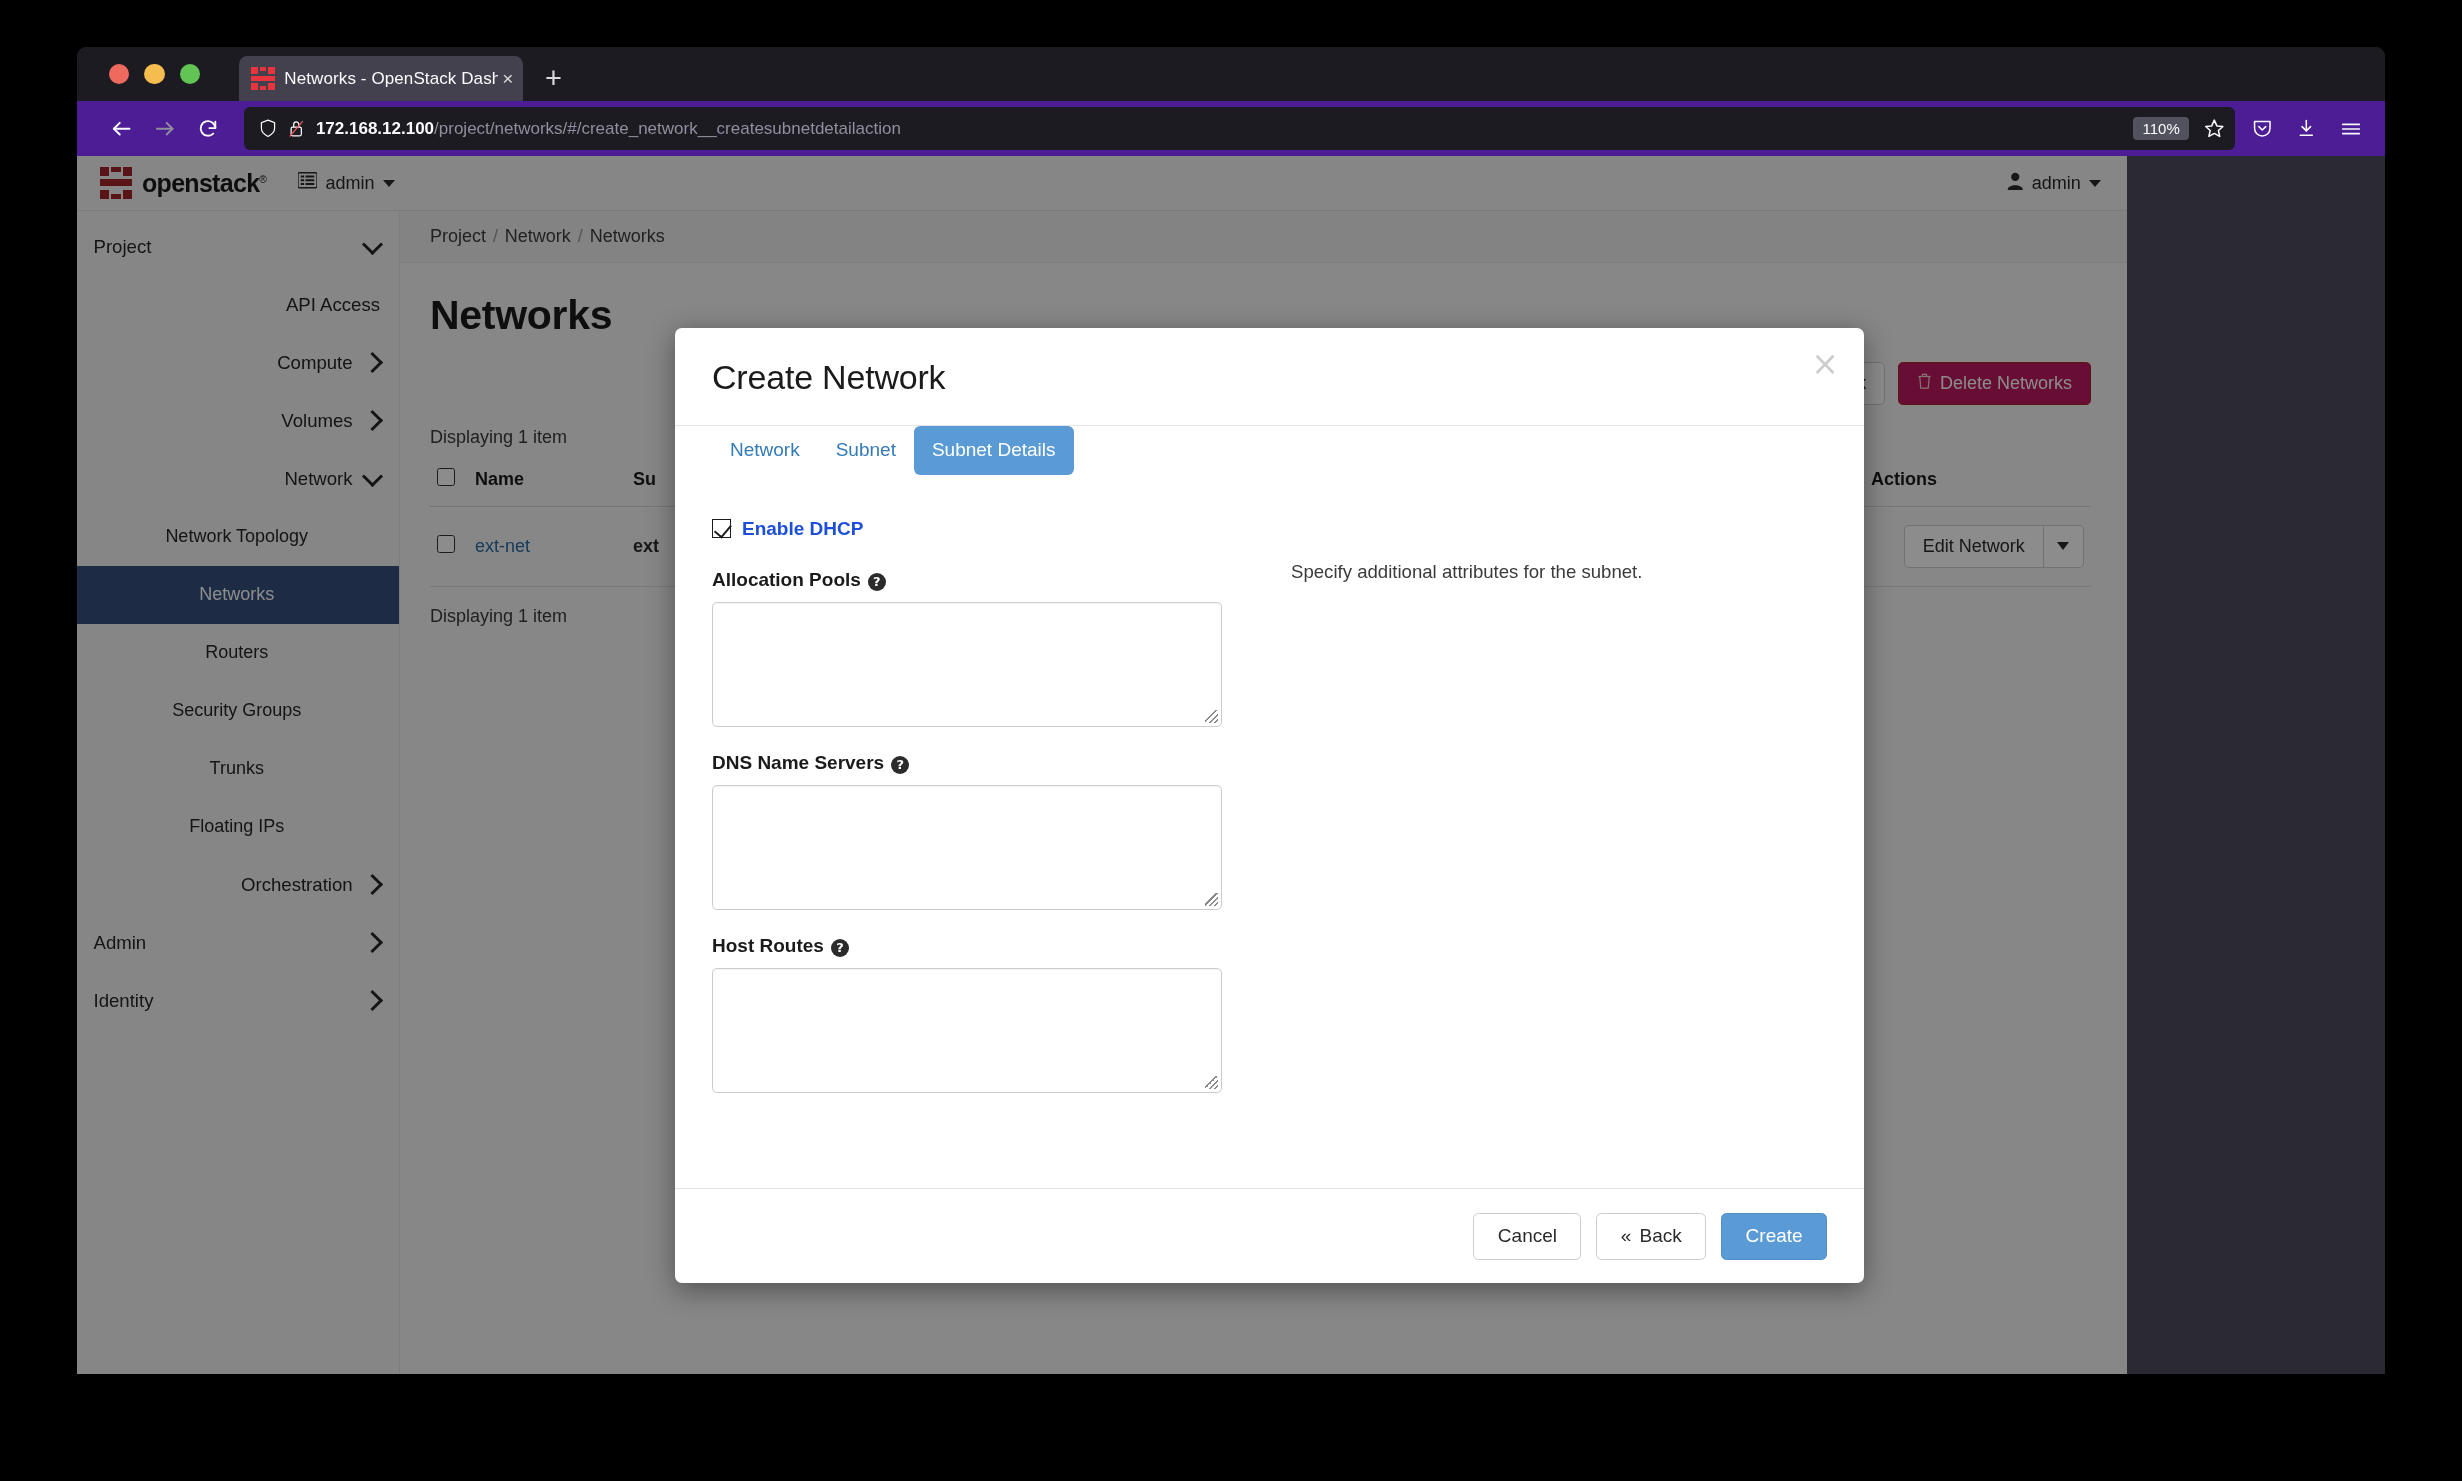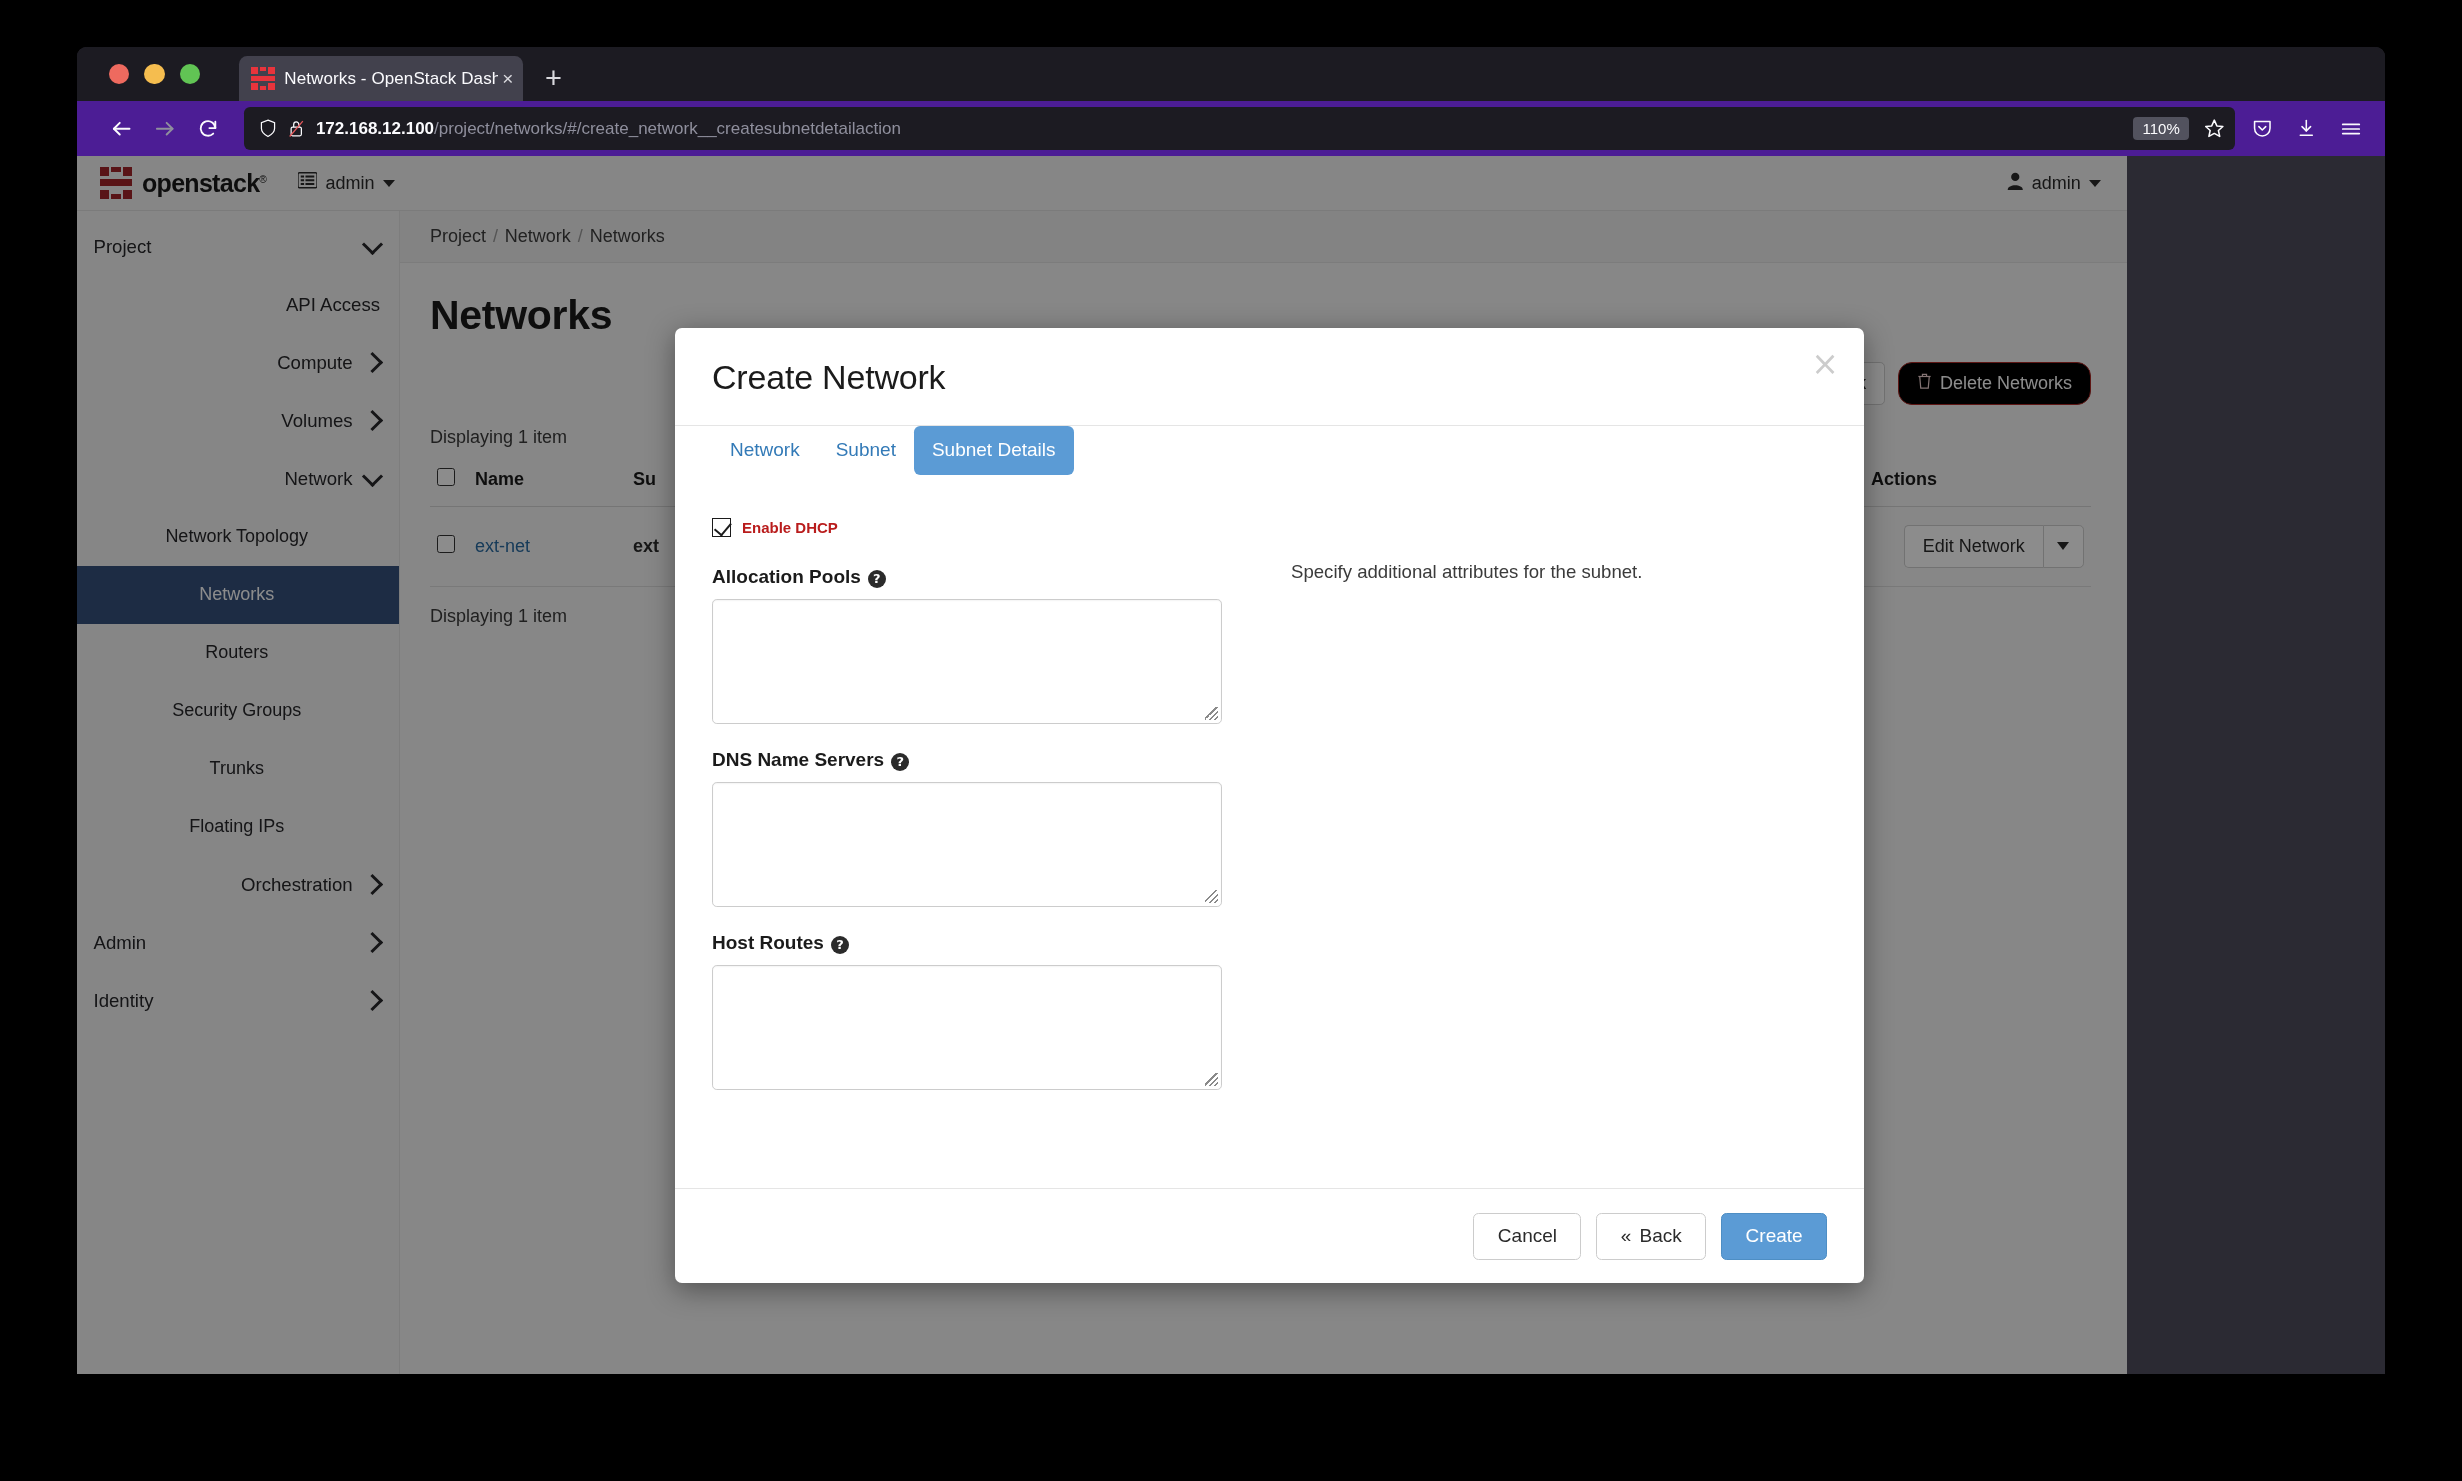--- a/index.html
+++ b/index.html
@@ -263,21 +263,21 @@
     padding: 0 18px;
     border: 0.7px solid #cfcfcf;
     background: #fff;
     color: #2b2b2b;
     border-radius: 4.8px;
     white-space: nowrap;
   }
   .btn.filter { border-radius: 0 4.8px 4.8px 0; margin-right: 15px; }
   .btn.create { margin-right: 12.4px; }
   .btn.danger {
-    background: #000000; border-color: #ac2925; color: #fff; border-radius: 14px;
+    background: #be185d; border-color: #ac2925; color: #fff;
   }
   .plus-ic { font-weight: bold; font-size: 20.6px; line-height: 1; }
 
   .displaying {
     padding: 22px 36px 0 30px;
     font-size: 18px; color: #3b3b3b;
   }
   table.nettable {
     width: calc(100% - 66px);
     margin: 9.6px 36px 0 30px;
@@ -386,21 +386,21 @@
   }
   .chk-box::after {
     content: "";
     position: absolute;
     left: 4.8px; top: 0.7px;
     width: 7.6px; height: 13.7px;
     border-right: 2.7px solid #1b1b1b;
     border-bottom: 2.7px solid #1b1b1b;
     transform: rotate(40deg);
   }
-  .chk-label { font-size: 15px; font-weight: bold; color: #b91c1c; }
+  .chk-label { font-size: 19px; font-weight: bold; color: #1d4ed8; }
 
   .field { margin-bottom: 25px; }
   .field-label {
     font-size: 19px; font-weight: bold; color: #1b1b1b;
     display: flex; align-items: flex-end; gap: 7px;
     margin-bottom: 11px;
     margin-top: 6px;
   }
   .help-ic {
     width: 18px; height: 18px; border-radius: 50%;

